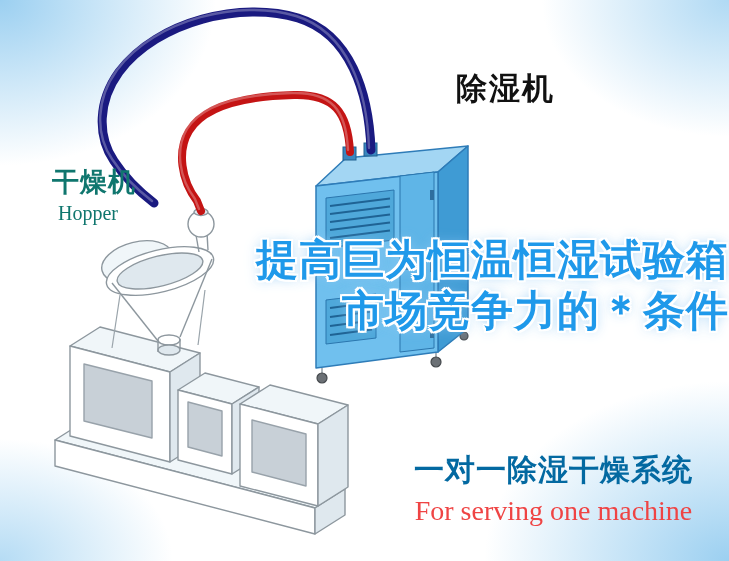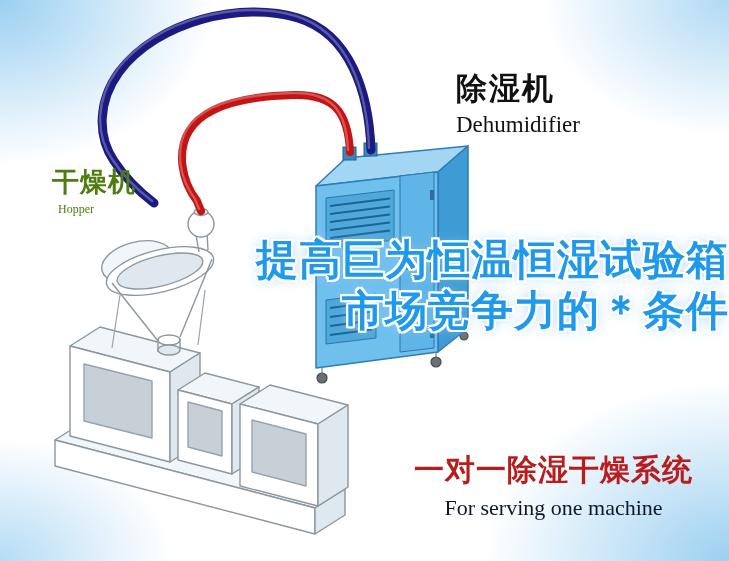--- a/index.html
+++ b/index.html
@@ -46,27 +46,27 @@
     color:var(--headline-blue,#1f99ea);line-height:1.22;
     text-shadow:-2px 0 0 #fff,2px 0 0 #fff,0 -2px 0 #fff,0 2px 0 #fff,
       -2px -2px 0 #fff,2px -2px 0 #fff,-2px 2px 0 #fff,2px 2px 0 #fff,0 0 12px rgba(140,200,245,.9);}
   .headline .l1{font-size:42px;letter-spacing:1px;}
   .headline .l2{font-size:42px;letter-spacing:1px;margin-left:20px;}
 
   .label-dehu{position:absolute;left:456px;top:68px;color:#111;}
   .label-dehu .cn{font-size:31px;font-weight:bold;letter-spacing:2px;}
   .label-dehu .en{font-family:"Liberation Serif",serif;font-size:23px;margin-top:2px;}
 
-  .label-hopper{position:absolute;left:52px;top:164px;color:#4d7c0f;}
+  .label-hopper{position:absolute;left:52px;top:164px;color:#0f766e;}
   .label-hopper .cn{font-size:27px;font-weight:bold;letter-spacing:1px;}
-  .label-hopper .en{font-family:"Liberation Serif",serif;font-size:12px;margin-top:2px;margin-left:6px;}
+  .label-hopper .en{font-family:"Liberation Serif",serif;font-size:20px;margin-top:2px;margin-left:6px;}
 
   .caption{position:absolute;right:36px;top:450px;text-align:center;}
-  .caption .cn{font-size:30px;font-weight:bold;letter-spacing:1px;color:#b91c1c;}
-  .caption .en{font-family:"Liberation Serif",serif;font-size:22px;color:#0f172a;margin-top:4px;}
+  .caption .cn{font-size:30px;font-weight:bold;letter-spacing:1px;color:#0369a1;}
+  .caption .en{font-family:"Liberation Serif",serif;font-size:28px;color:#ef4444;margin-top:4px;}
 </style>
 </head>
 <body>
 
 <div class="canvas">
 
   <div class="corner tl"></div>
   <div class="corner tr"></div>
   <div class="corner br"></div>
   <div class="corner bl"></div>
@@ -158,21 +158,20 @@
       <path class="pipe-hl" transform="translate(-2,-2)" d="M 371,150 C 369,92 350,34 298,18 C 243,1 158,20 119,72 C 98,101 97,136 114,161 C 127,181 141,193 154,203"></path>
     </g>
     <g>
       <path class="pipe-red" d="M 350,152 C 348,112 334,94 294,95 C 254,96 206,103 189,131 C 177,151 181,180 197,201 L 201,211"></path>
       <path class="pipe-hl" transform="translate(-2,-2)" d="M 350,152 C 348,112 334,94 294,95 C 254,96 206,103 189,131 C 177,151 181,180 197,201 L 201,211"></path>
     </g>
   </svg>
 
   <div class="label-dehu">
     <div class="cn">除湿机</div>
-    <div class="en">Dehumidifier</div>
   </div>
 
   <div class="label-hopper">
     <div class="cn">干燥机</div>
     <div class="en">Hopper</div>
   </div>
 
   <div class="headline">
     <div class="l1">提高巨为恒温恒湿试验箱</div>
     <div class="l2">市场竞争力的＊条件</div>

